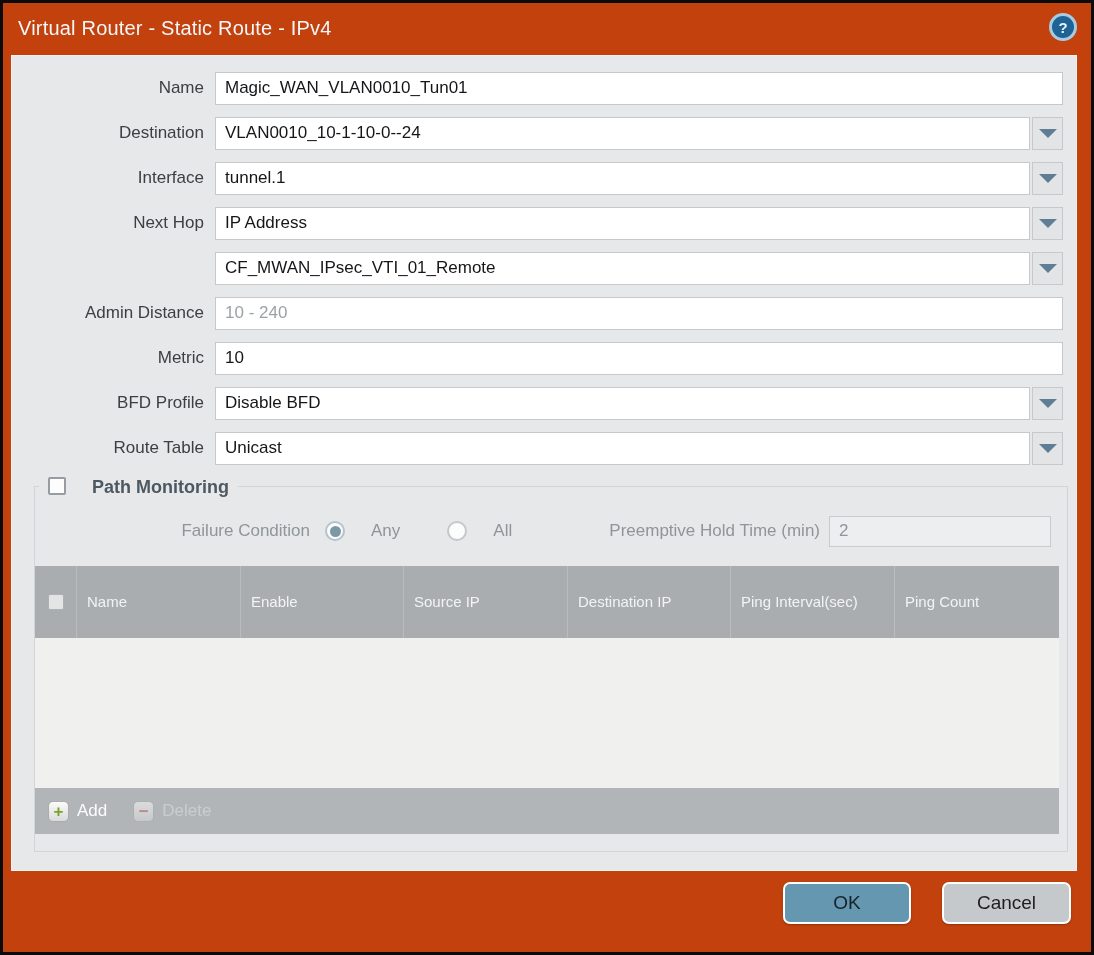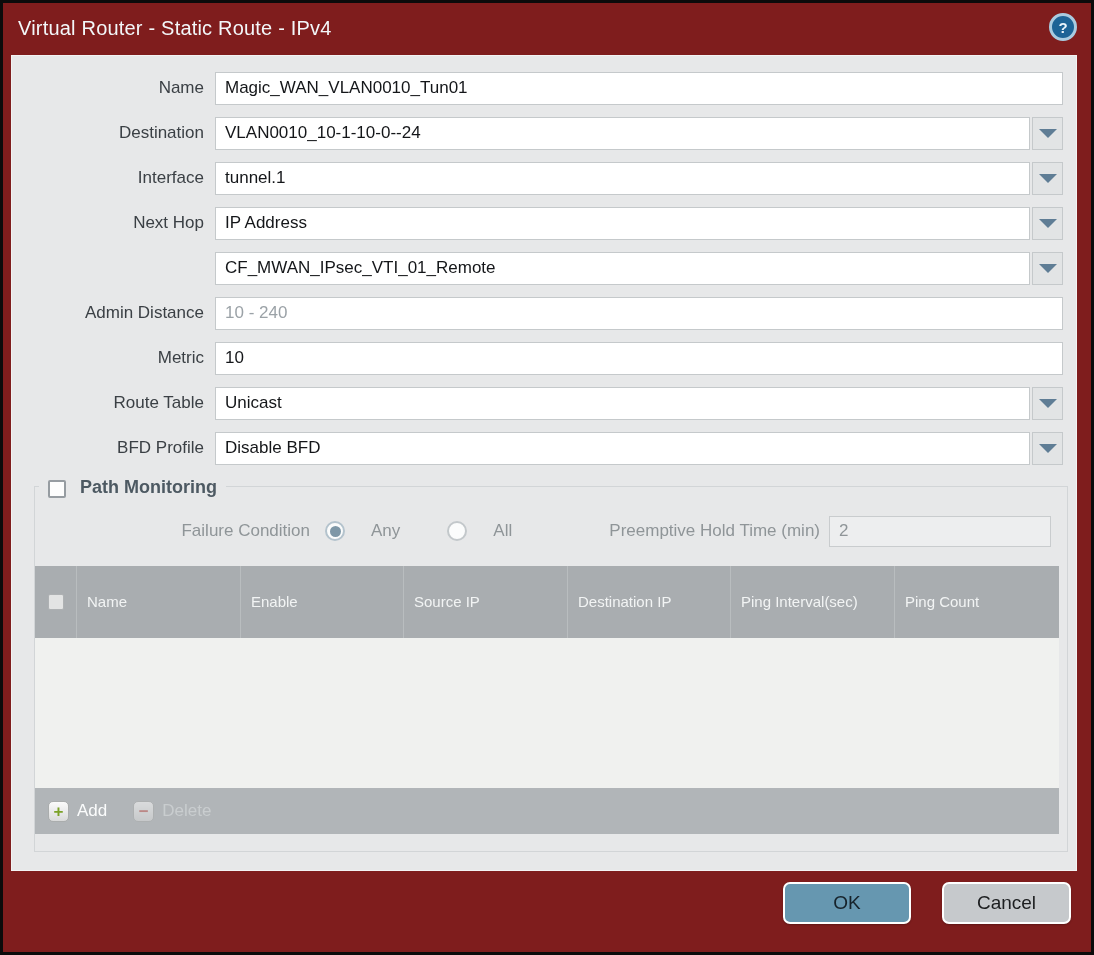--- a/index.html
+++ b/index.html
@@ -1,21 +1,21 @@
 <!DOCTYPE html>
 <html><head>
 <meta charset="utf-8">
 <style>
   * { margin:0; padding:0; box-sizing:border-box; }
   html,body { width:1094px; height:955px; }
   body { font-family:"Liberation Sans", sans-serif; background:#000; }
 
   .window {
     position:relative; width:1094px; height:955px;
-    background:#7f1d1d; border:3px solid #0b0b0b;
+    background:#c2410c; border:3px solid #0b0b0b;
   }
 
   
   .titlebar { position:relative; height:50px; display:flex; align-items:center; }
   .titlebar .title {
     color:#F3F7F9; font-size:20px; padding-left:15px; letter-spacing:0.2px;
   }
   .help-btn {
     position:absolute; right:14px; top:10px; width:28px; height:28px;
     border-radius:50%; background:#1D6396; border:3px solid #A9CBE0;
@@ -53,21 +53,21 @@
     border-top:9px solid #5F7D95;
   }
 
   
   .pm-fieldset {
     position:relative; margin:21px 10px 0 22px; width:1034px; height:366px;
     border:1px solid #D2D5D7;
   }
   .pm-legend {
     position:absolute; top:-10px; left:4px; background:#E7E8E9;
-    display:flex; align-items:flex-end; gap:14px; padding:0 9px;
+    display:flex; align-items:flex-start; gap:26px; padding:0 9px;
   }
   .checkbox {
     width:18px; height:18px; background:#FDFDFD; border:2px solid #969CA1;
     border-radius:2px; cursor:pointer;
   }
   .pm-title { font-size:18px; font-weight:bold; color:#4D5962; }
 
   .cond-row { display:flex; align-items:center; margin-top:30px; height:28px; }
   .dis-label { color:#8F9598; font-size:17px; }
   .cond-label { width:275px; text-align:right; flex:0 0 275px; }
@@ -202,33 +202,33 @@
     </div>
 
     <div class="form-row">
       <div class="form-label">Metric</div>
       <div class="field-wrap">
         <input class="txt-input" type="text" value="10" style="">
       </div>
     </div>
 
     <div class="form-row">
+      <div class="form-label">BFD Profile</div>
+      <div class="field-wrap">
+        <input class="txt-input" type="text" value="Disable BFD" style="">
+        <div class="dd-btn">
+          <div class="dd-arrow"></div>
+        </div>
+      </div>
+    </div>
+
+    <div class="form-row">
       <div class="form-label">Route Table</div>
       <div class="field-wrap">
         <input class="txt-input" type="text" value="Unicast" style="">
-        <div class="dd-btn">
-          <div class="dd-arrow"></div>
-        </div>
-      </div>
-    </div>
-
-    <div class="form-row">
-      <div class="form-label">BFD Profile</div>
-      <div class="field-wrap">
-        <input class="txt-input" type="text" value="Disable BFD" style="">
         <div class="dd-btn">
           <div class="dd-arrow"></div>
         </div>
       </div>
     </div>
 
     <div class="pm-fieldset">
       <div class="pm-legend">
         <div class="checkbox"></div>
         <div class="pm-title">Path Monitoring</div>

